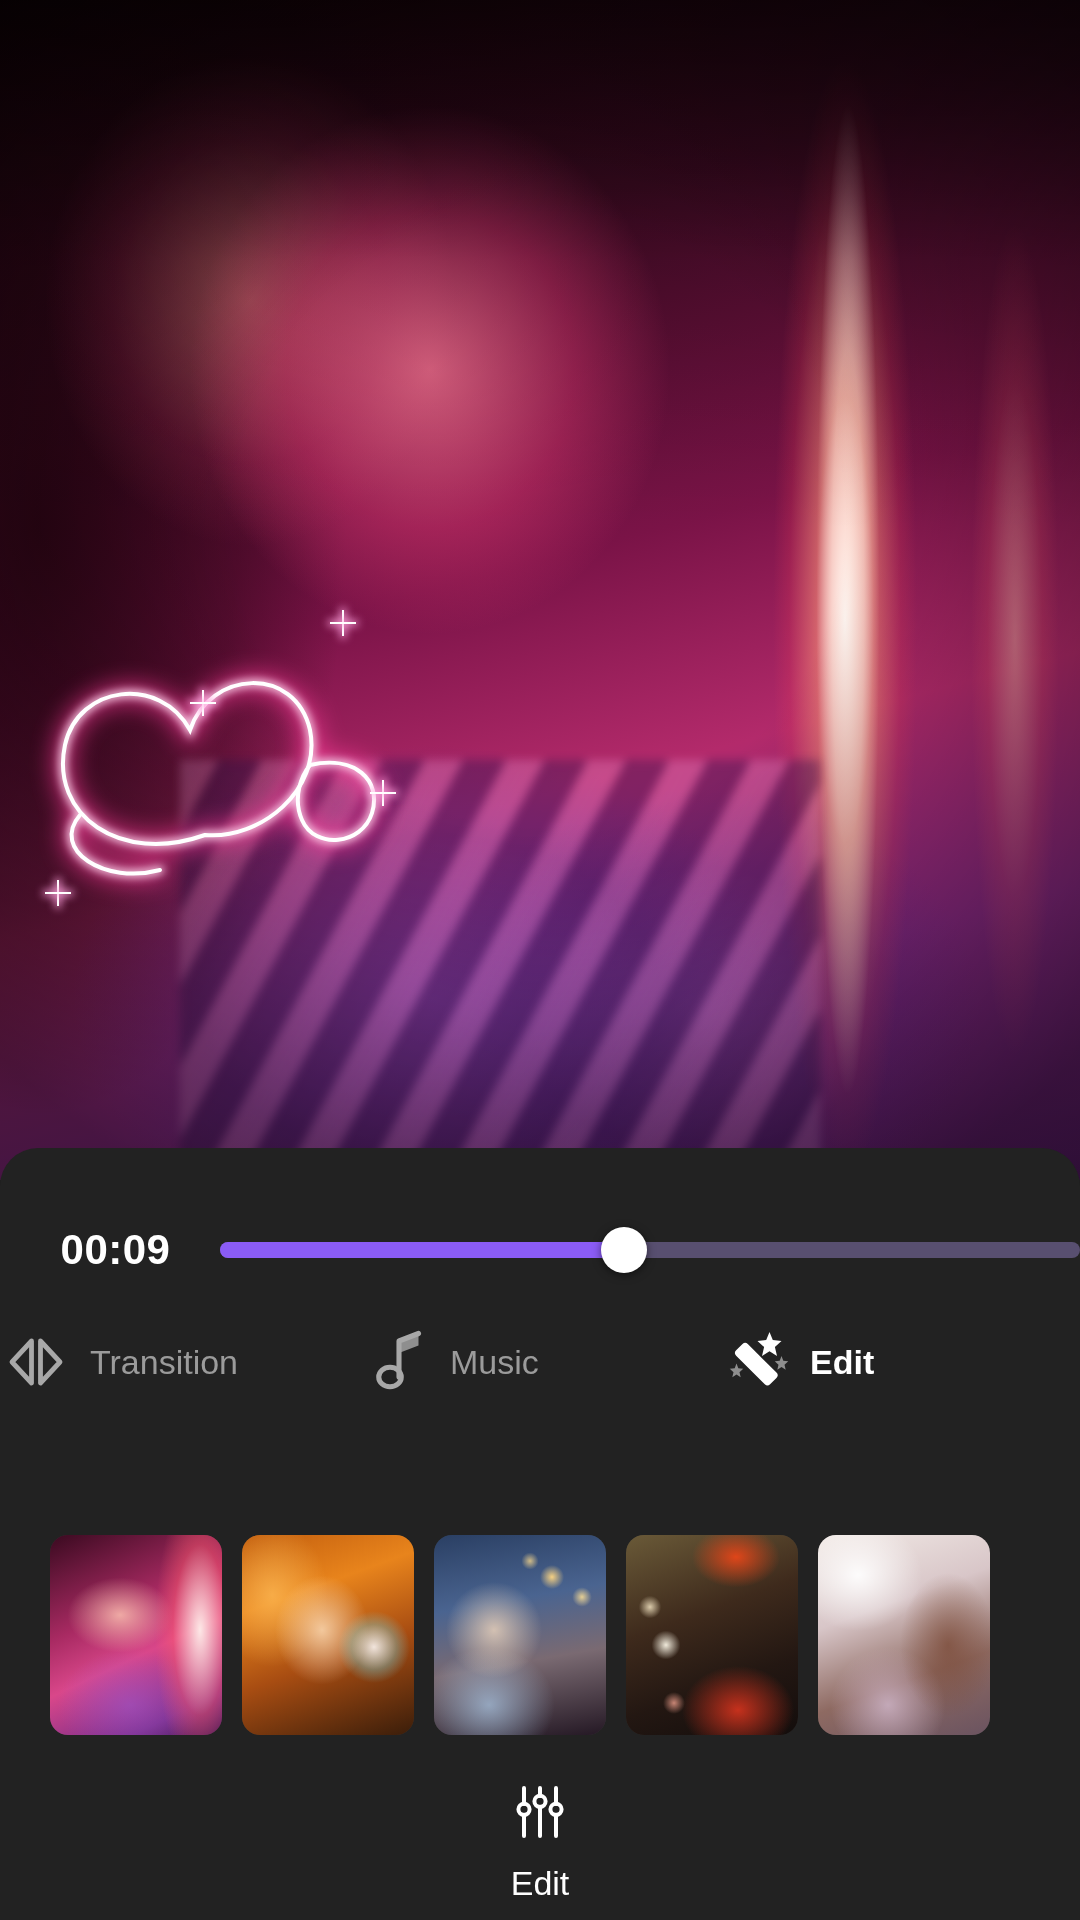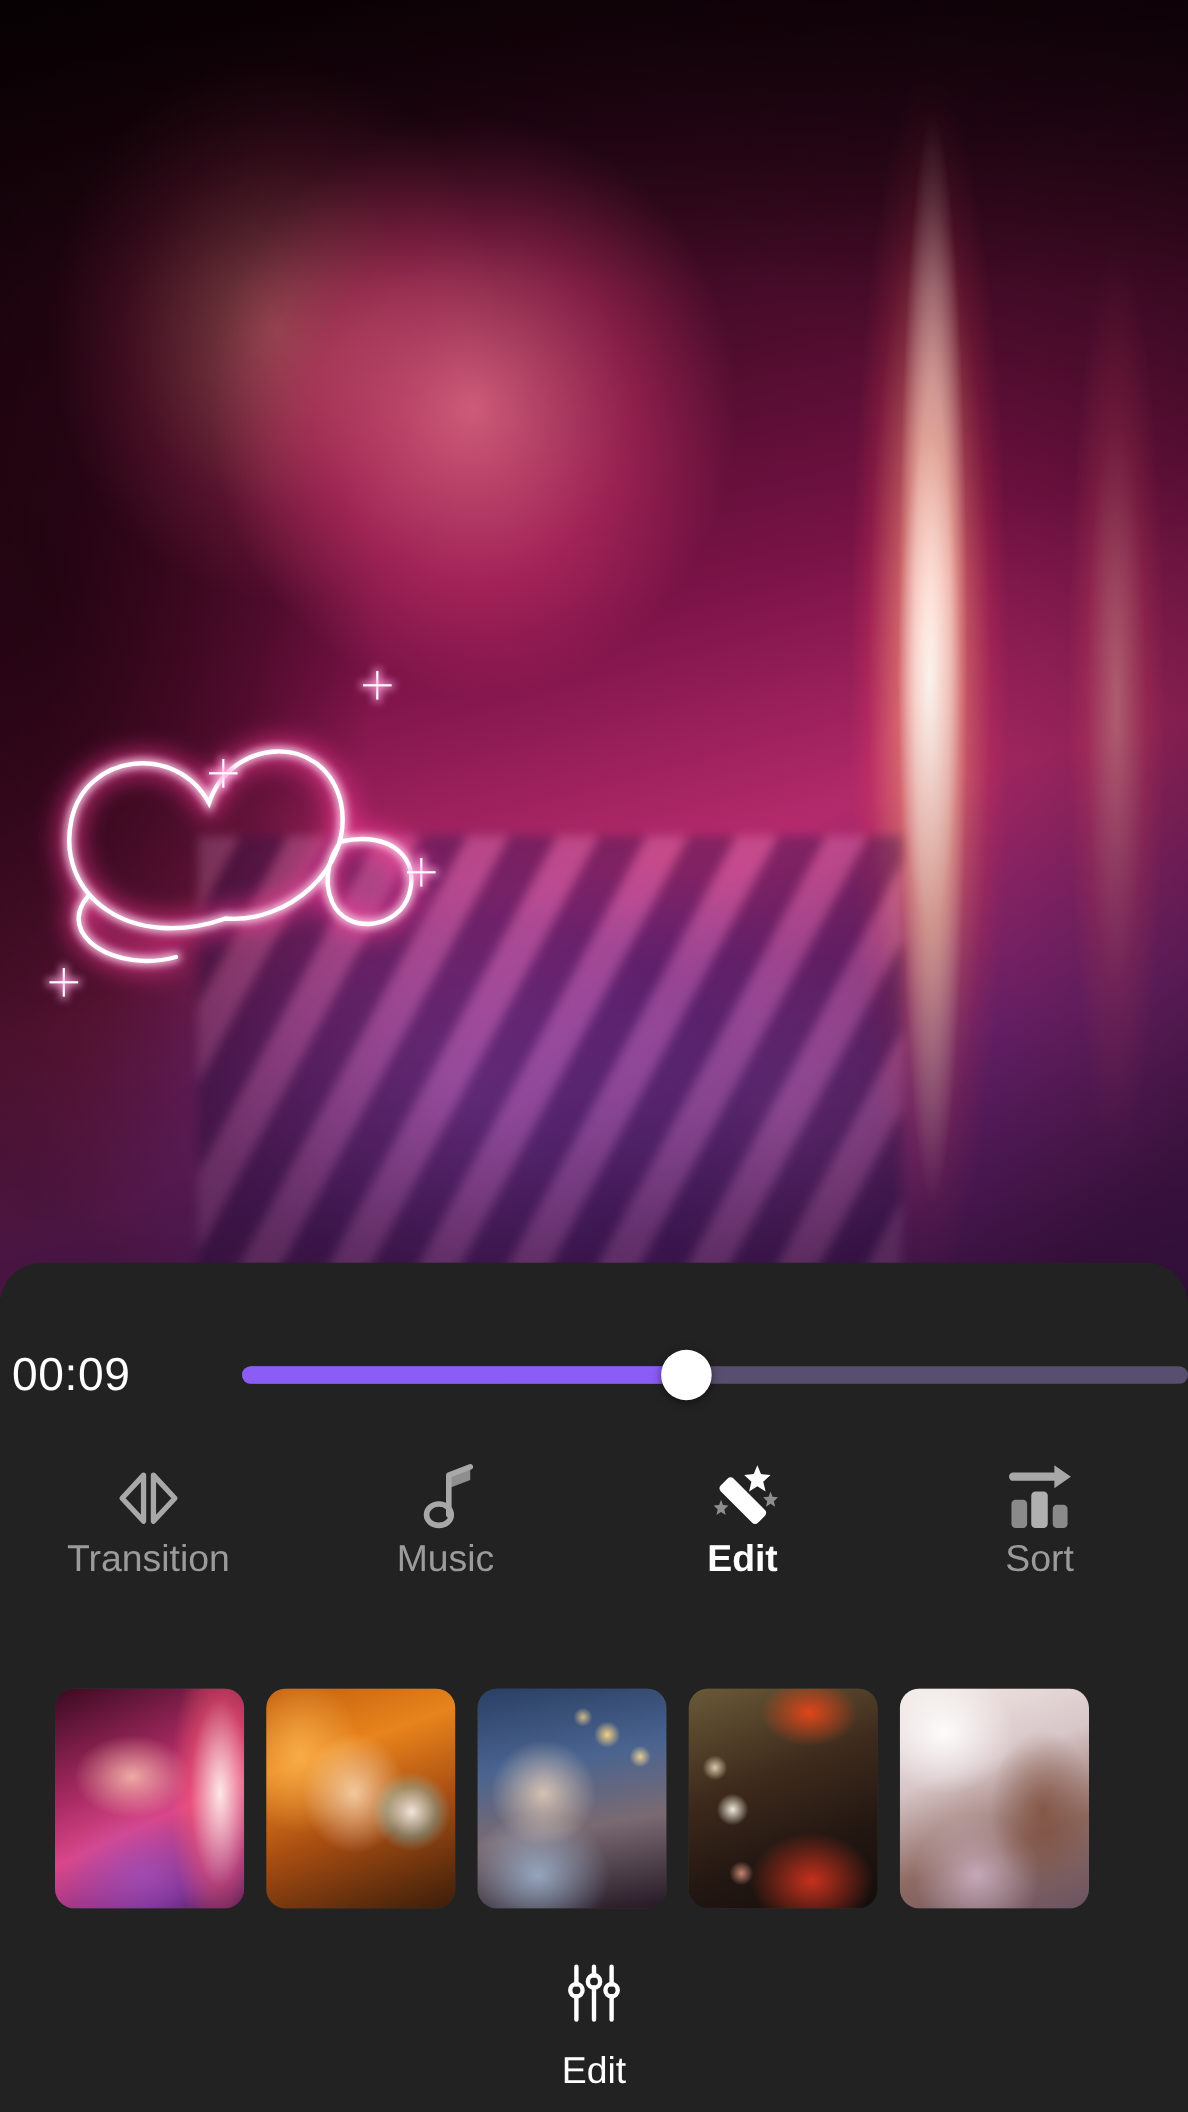--- a/index.html
+++ b/index.html
@@ -129,21 +129,22 @@
     position: absolute;
     left: 0; top: 72px;
     width: 1080px; height: 60px;
     display: flex;
     align-items: center;
   }
   .time-label {
     width: 220px;
     color: #ffffff;
     font-size: 42px;
-    font-weight: 400;
+    font-weight: 700;
+    text-align: center;
     letter-spacing: 0.5px;
     padding-left: 11px;
   }
   .track-wrap {
     position: relative;
     flex: 1;
     height: 60px;
     display: flex;
     align-items: center;
   }
@@ -173,22 +174,23 @@
   
   .tabs {
     position: absolute;
     left: 0; top: 178px;
     width: 1080px;
     display: flex;
   }
   .tab {
     flex: 1;
     display: flex;
-    flex-direction: column;
-    align-items: center;
+    flex-direction: row;
+    align-items: center;
+    gap: 18px;
   }
   .tab-icon {
     width: 72px; height: 72px;
     display: flex;
     align-items: center;
     justify-content: center;
   }
   .tab-icon svg { width: 72px; height: 72px; display: block; }
   .tab-label {
     font-size: 34px;
@@ -363,32 +365,20 @@
           <svg viewBox="0 0 48 48" fill="none">
             <rect x="9" y="18" width="11" height="32" rx="2.5" transform="rotate(-45 9 18)" fill="#ffffff"></rect>
             <path d="M33 4 L35.2 9.4 L41 10 L36.6 14 L38 20 L33 16.8 L28 20 L29.4 14 L25 10 L30.8 9.4 Z" fill="#ffffff"></path>
             <path d="M41 20 L42.2 23.1 L45.5 23.5 L43 25.8 L43.8 29.2 L41 27.3 L38.2 29.2 L39 25.8 L36.5 23.5 L39.8 23.1 Z" fill="#8e8e8e"></path>
             <path d="M11 25 L12.2 28.1 L15.5 28.5 L13 30.8 L13.8 34.2 L11 32.3 L8.2 34.2 L9 30.8 L6.5 28.5 L9.8 28.1 Z" fill="#8e8e8e"></path>
           </svg>
         </span>
         <span class="tab-label">Edit</span>
       </div>
 
-      <div class="tab">
-        <span class="tab-icon">
-          <svg viewBox="0 0 48 48" fill="none">
-            <path d="M8 11 H36" stroke="#a8a8a8" stroke-width="5" stroke-linecap="round"></path>
-            <path d="M33 4 L43 11 L33 18 Z" fill="#a8a8a8"></path>
-            <rect x="7" y="25" width="9.5" height="17" rx="2.5" fill="#8a8a8a"></rect>
-            <rect x="19" y="20" width="10" height="22" rx="2.5" fill="#b0b0b0"></rect>
-            <rect x="32" y="28" width="9" height="14" rx="2.5" fill="#8a8a8a"></rect>
-          </svg>
-        </span>
-        <span class="tab-label">Sort</span>
-      </div>
 
     </div>
 
     <div class="clips">
       <div class="clip c1">
           <div class="clip-img"></div>
         </div>
       <div class="clip c2">
           <div class="clip-img"></div>
         </div>

